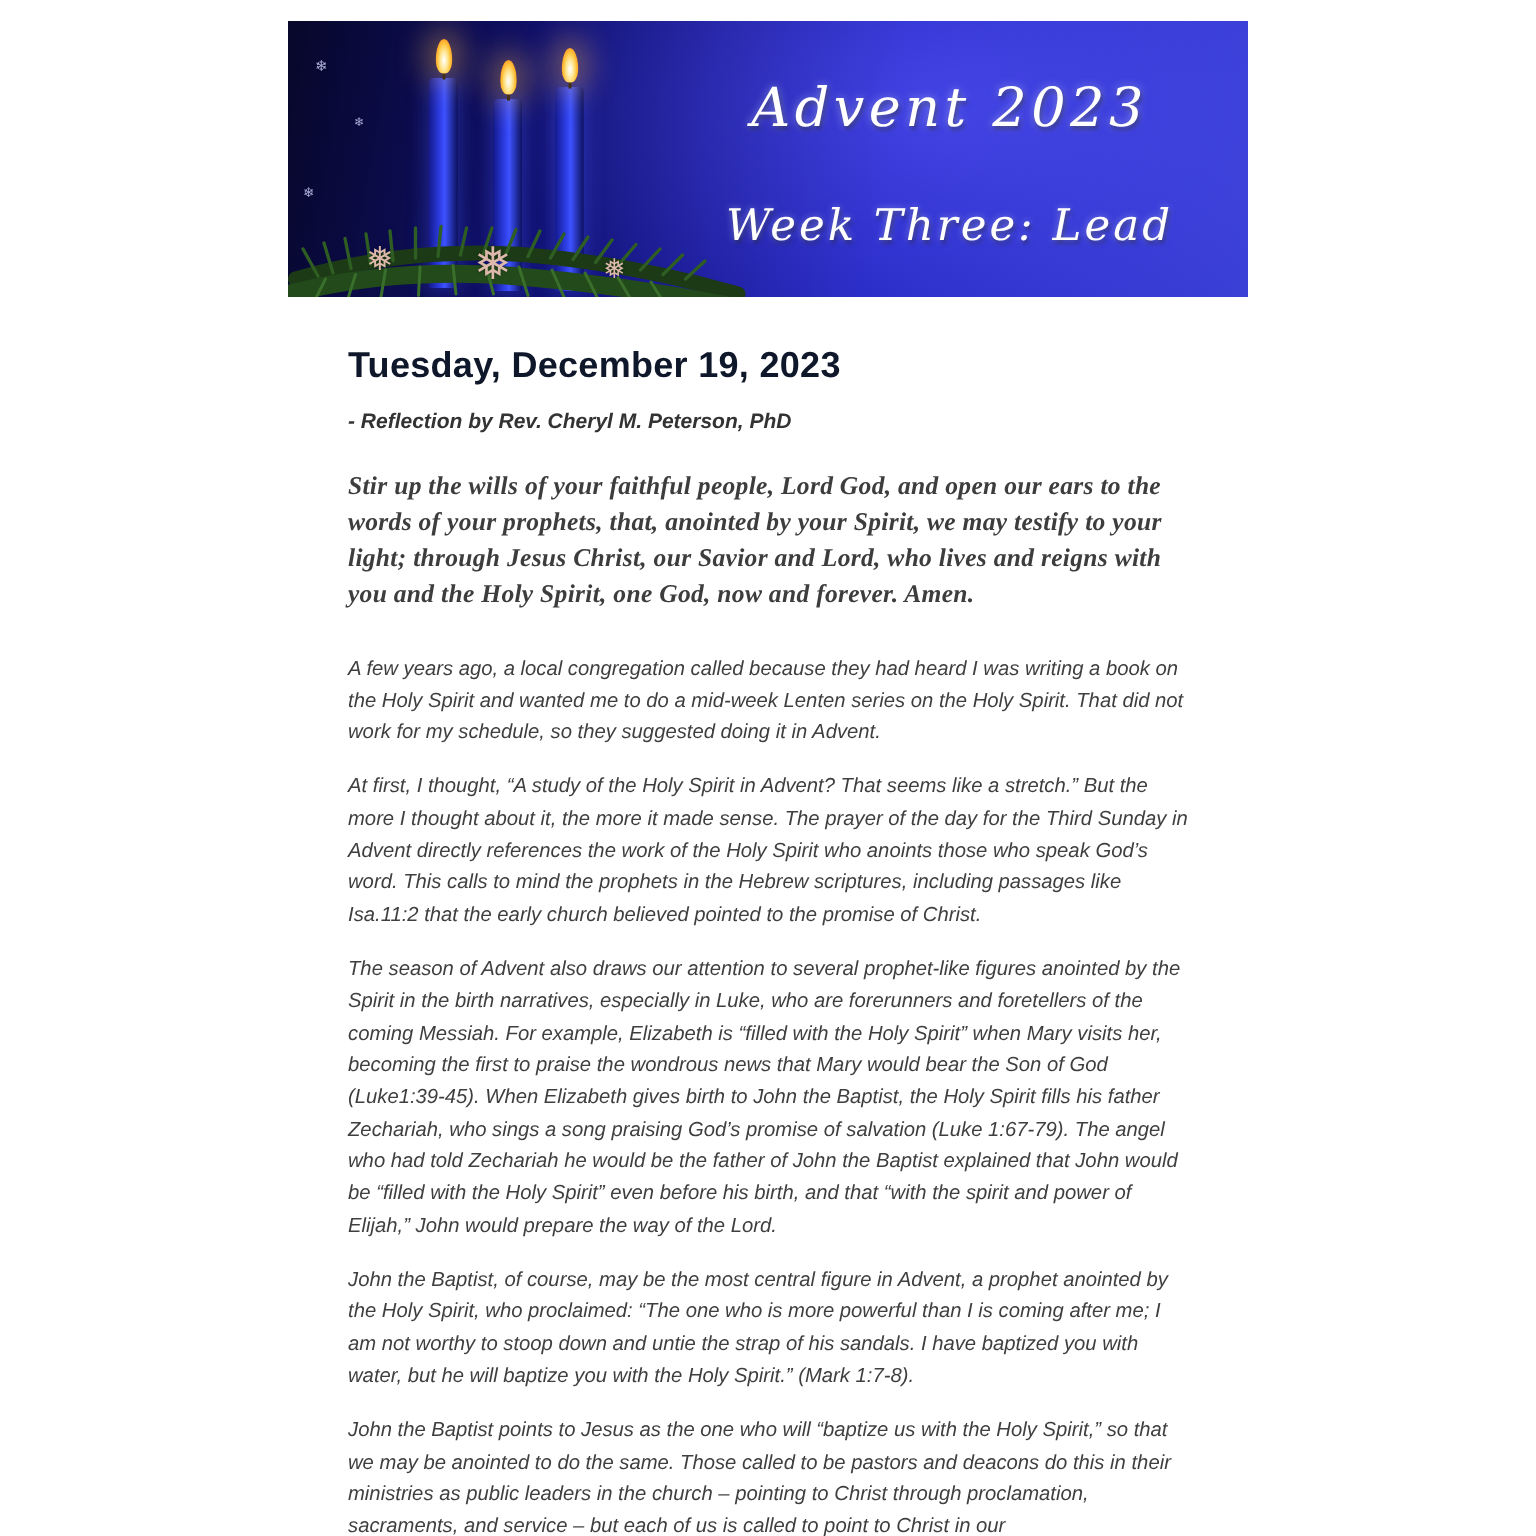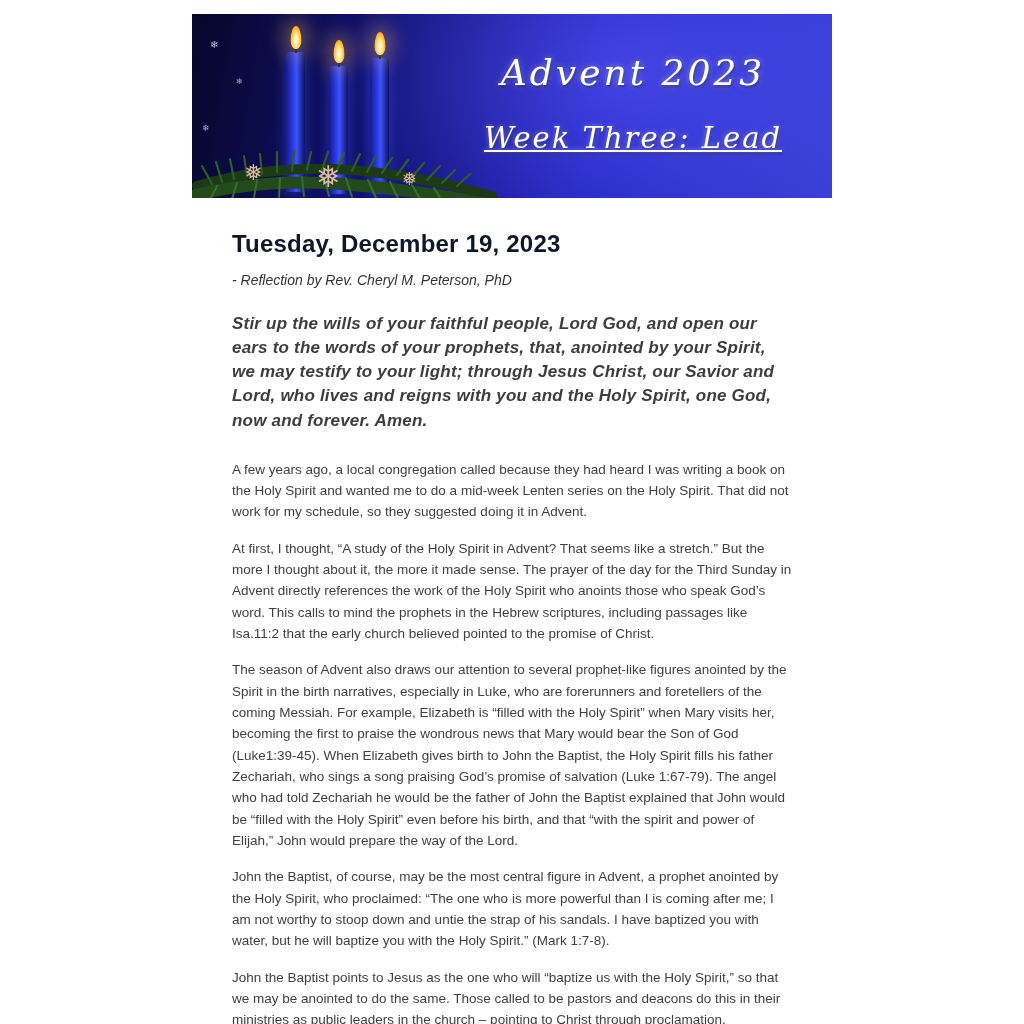--- a/index.html
+++ b/index.html
@@ -83,60 +83,60 @@
     font-family: "DejaVu Serif", "Liberation Serif", serif;
     font-style: italic;
   }
   .banner-title {
     font-size: 36px;
     font-weight: 500;
     letter-spacing: 3px;
     text-shadow: 0 0 6px rgba(200,210,255,0.55), 1px 2px 3px rgba(0,0,0,0.5);
   }
   .banner-subtitle {
-    margin-top: 28px;
+    margin-top: 40px;
     font-size: 29px;
     letter-spacing: 2px;
     text-shadow: 0 0 5px rgba(200,210,255,0.5), 1px 2px 3px rgba(0,0,0,0.5);
-    text-decoration: underline;
   }
 
   
   .article {
     padding: 14px 40px 0 40px;
   }
   .date-title {
     margin: 18px 0 8px 0;
     font-size: 24px;
     font-weight: 700;
     color: #0f172a;
     letter-spacing: 0.2px;
   }
   .byline {
     margin: 14px 0 24px 0;
     font-size: 14px;
-    font-weight: 400;
+    font-weight: 700;
     font-style: italic;
     color: #333333;
   }
   .prayer {
     margin: 22px 0 26px 0;
-    font-family: Liberation Sans, sans-serif;
+    font-family: Liberation Serif, serif;
     font-style: italic;
     font-weight: 700;
     font-size: 17px;
     line-height: 1.42;
     color: #3d3d3d;
     letter-spacing: 0.2px;
   }
   .body-paragraph {
     margin: 0 0 15px 0;
     font-size: 13.5px;
     line-height: 1.58;
     color: #3f3f3f;
+    font-style: italic;
   }
 </style>
 </head>
 <body>
 
 <div class="email-wrap">
 
   <div class="banner">
 
     <div class="candle" style="left: 94px; top: 38px; height: 140px;">

